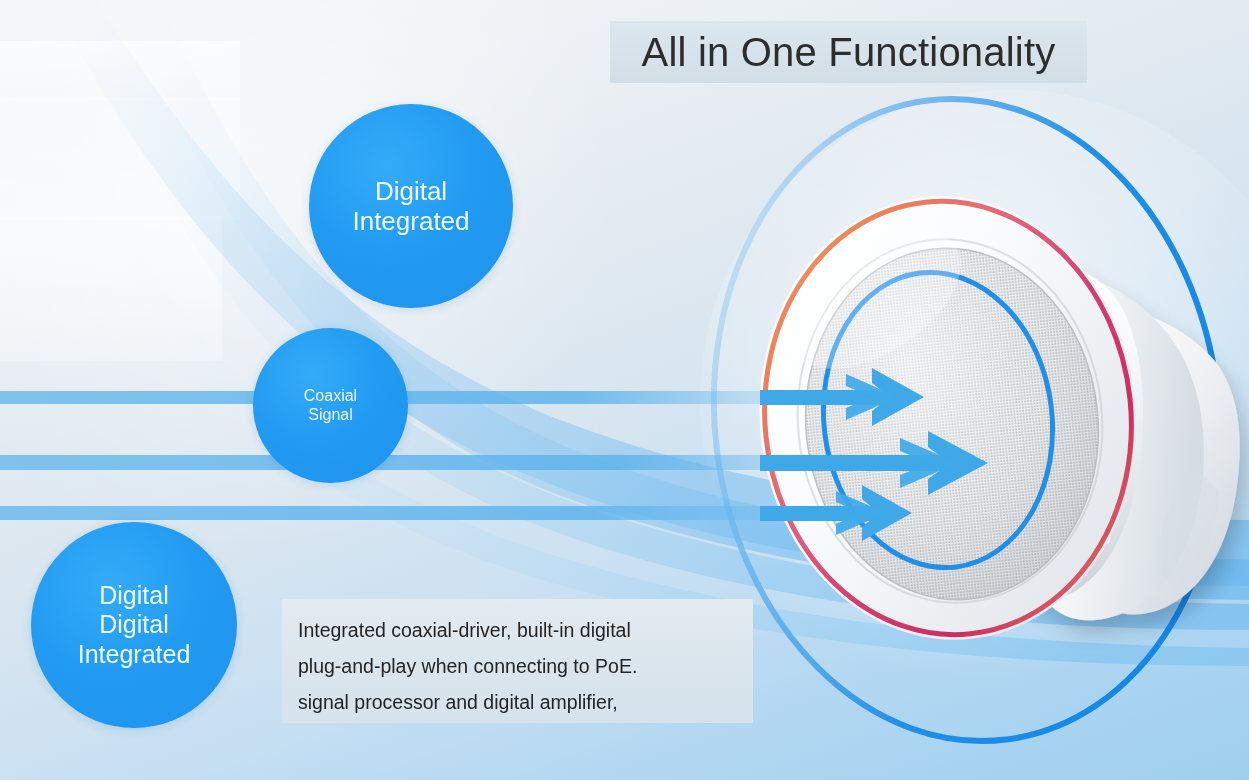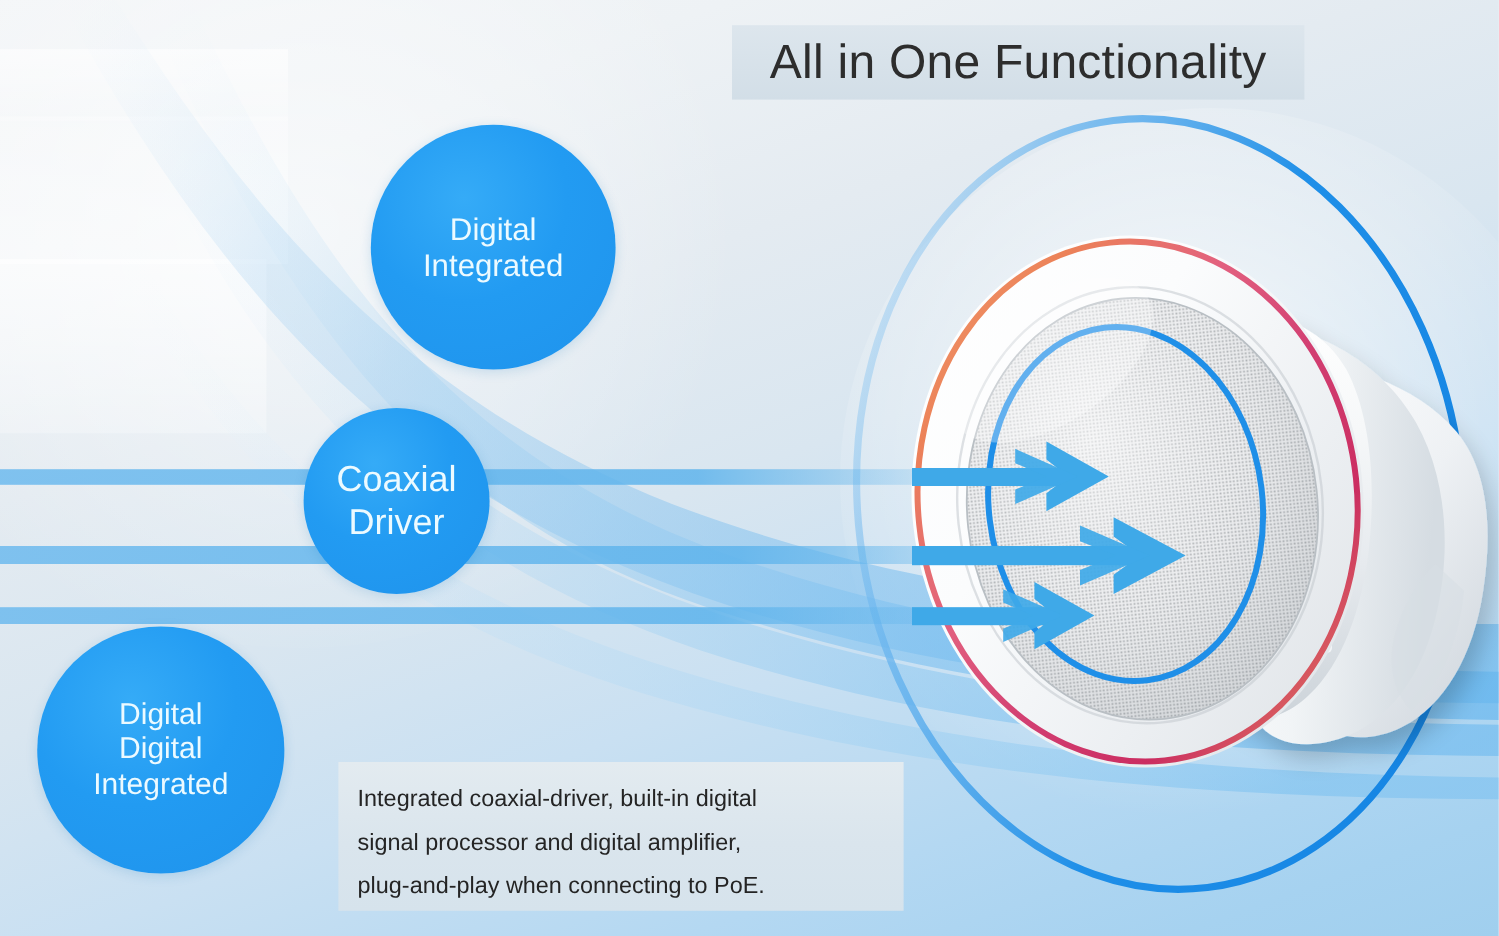--- a/index.html
+++ b/index.html
@@ -59,26 +59,26 @@
   
   .bubble{
     position:absolute;border-radius:50%;
     background:radial-gradient(circle at 38% 30%, #35abf7 0%, #229bf2 45%, #1f93ec 100%);
     box-shadow:0 2px 10px rgba(30,120,190,.18);
     display:flex;align-items:center;justify-content:center;text-align:center;
     color:#ecfaff;
   }
   .bubble span{display:block;line-height:1.17;}
   #bubble-amp{left:309px;top:104px;width:204px;height:204px;font-size:26px;}
-  #bubble-coax{left:253px;top:340px;width:155px;height:155px;font-size:30px;}
+  #bubble-coax{left:253px;top:328px;width:155px;height:155px;font-size:16px;}
   #bubble-dsp{left:31px;top:522px;width:206px;height:206px;font-size:25px;}
 
   
   #desc-box{
-    position:absolute;left:282px;top:635px;width:471px;height:124px;
+    position:absolute;left:282px;top:599px;width:471px;height:124px;
     background:linear-gradient(180deg,#e3ebf0 0%,#dae5ed 55%,#d6e3ec 100%);
     padding:0;
   }
   #desc-text{
     position:absolute;left:16px;top:13px;width:440px;
     font-size:19.5px;line-height:36px;color:#242424;
   }
 </style>
 </head>
 <body>
@@ -303,33 +303,33 @@
   <div class="bubble" id="bubble-amp">
     <div>
       <span>Digital</span>
       <span>Integrated</span>
     </div>
   </div>
 
   <div class="bubble" id="bubble-coax">
     <div>
       <span>Coaxial</span>
-      <span>Driver</span>
+      <span>Signal</span>
     </div>
   </div>
 
   <div class="bubble" id="bubble-dsp">
     <div>
       <span>Digital</span>
       <span>Digital</span>
       <span>Integrated</span>
     </div>
   </div>
 
   <div id="desc-box">
     <div id="desc-text">
       <div>Integrated coaxial-driver, built-in digital</div>
+      <div>plug-and-play when connecting to PoE.</div>
       <div>signal processor and digital amplifier,</div>
-      <div>plug-and-play when connecting to PoE.</div>
     </div>
   </div>
 
 </div>
 
 </body></html>

